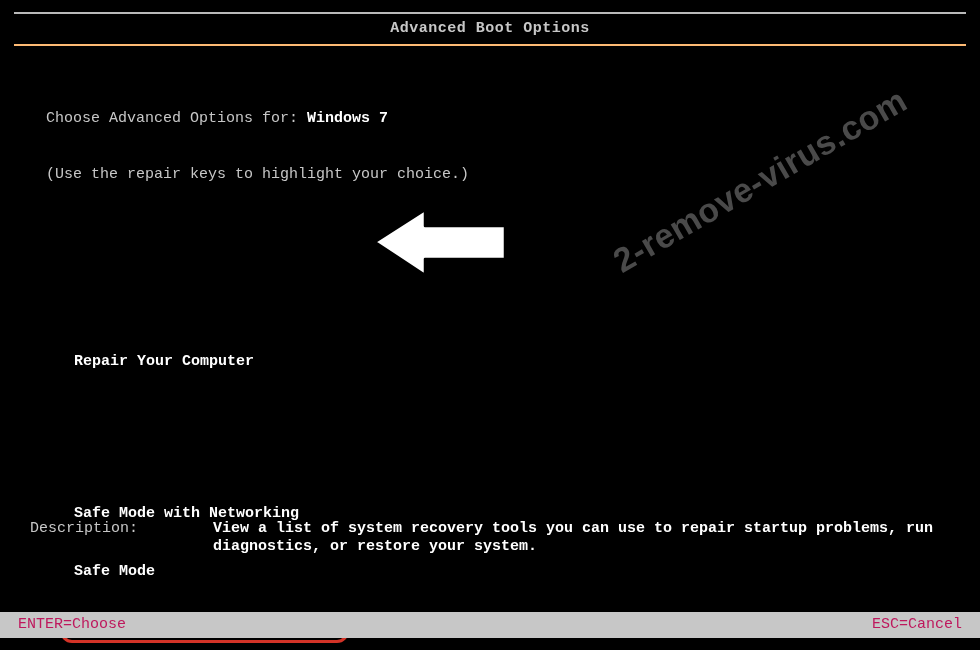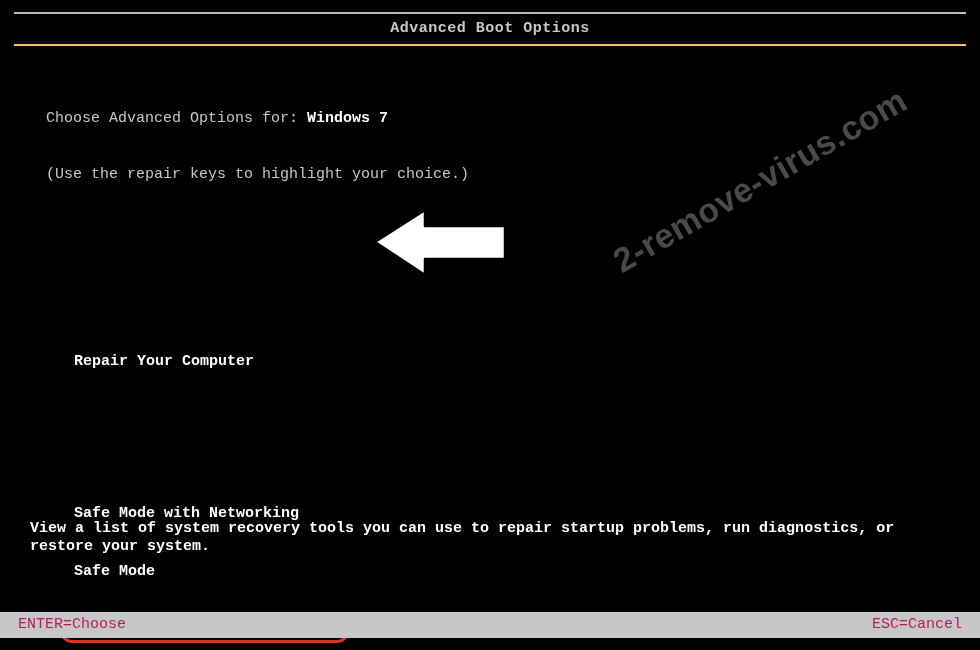--- a/index.html
+++ b/index.html
@@ -70,21 +70,21 @@
       width: 560px; text-align:center;
     }
 
     
     .desc {
       position: absolute;
       left: 30px; right: 30px; top: 520px;
       display: flex;
     }
     .desc .label { width: 135px; }
-    .desc .text  { flex: 1; white-space: normal; }
+    .desc .text  { flex: 1; white-space: normal; margin-left: 48px; }
 
     
     .footer {
       position:absolute;
       left:0; right:0; bottom:12px;
       background:#c7c7c7;
       color:#be185d;
       padding: 4px 18px;
       display:flex; justify-content:space-between;
       font-family: "Consolas","Courier New",monospace;
@@ -115,19 +115,20 @@
 
 <div class="arrow">
   <svg viewBox="0 0 140 75" width="140" height="75">
     <polygon points="5,37 55,5 55,21 135,21 135,54 55,54 55,70" fill="#ffffff" stroke="#000000" stroke-width="2.5" stroke-linejoin="round"></polygon>
   </svg>
 </div>
 
 <div class="watermark">2-remove-virus.com</div>
 
 <div class="desc">
+  <div class="label">Description:</div>
   <div class="text bold">View a list of system recovery tools you can use to repair startup problems, run diagnostics, or restore your system.</div>
 </div>
 
 <div class="footer">
   <span>ENTER=Choose</span>
   <span>ESC=Cancel</span>
 </div>
 
 </body></html>

